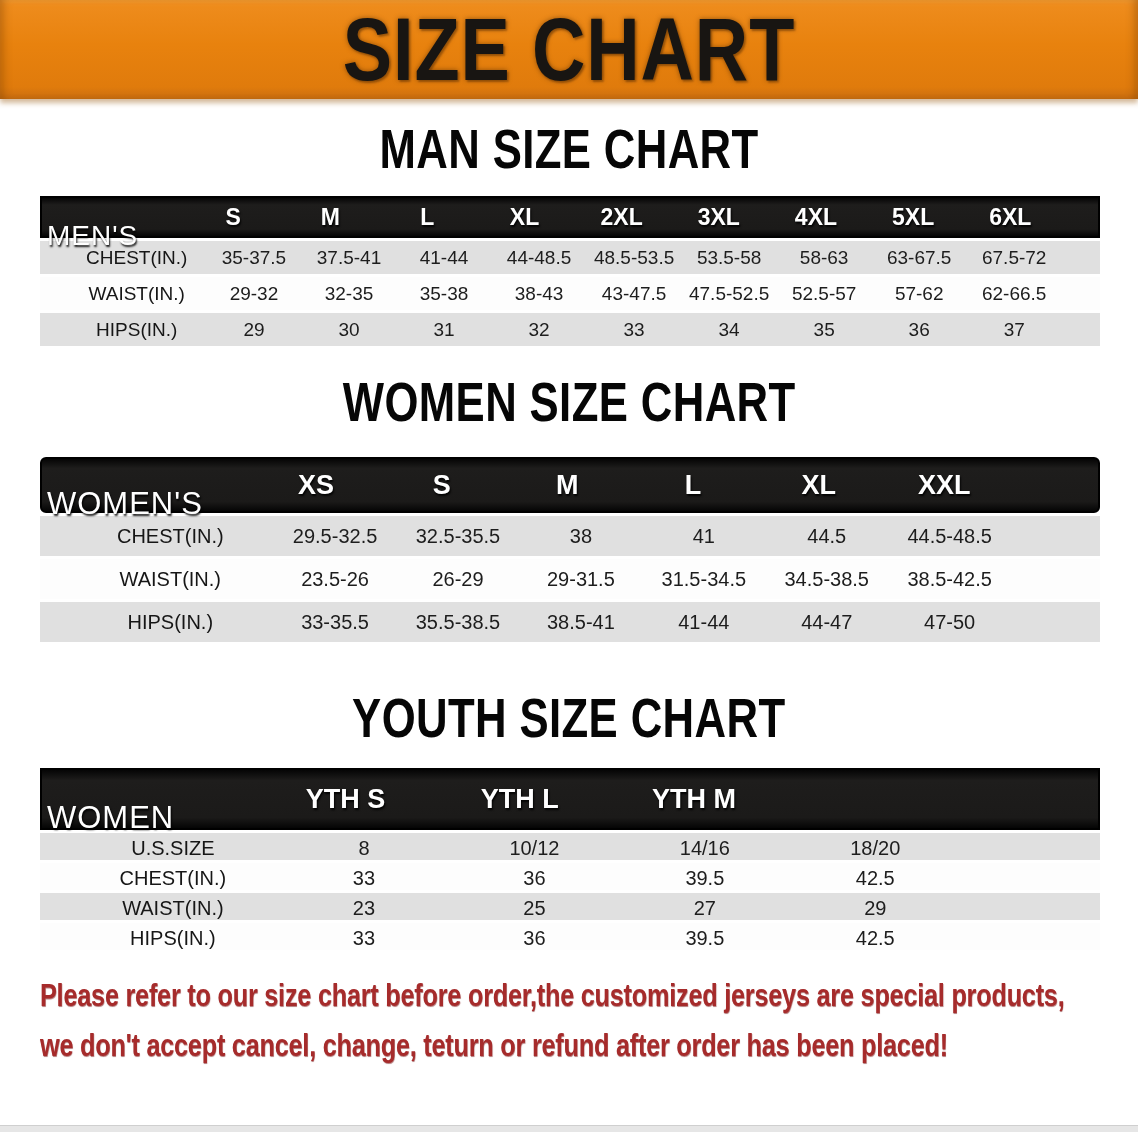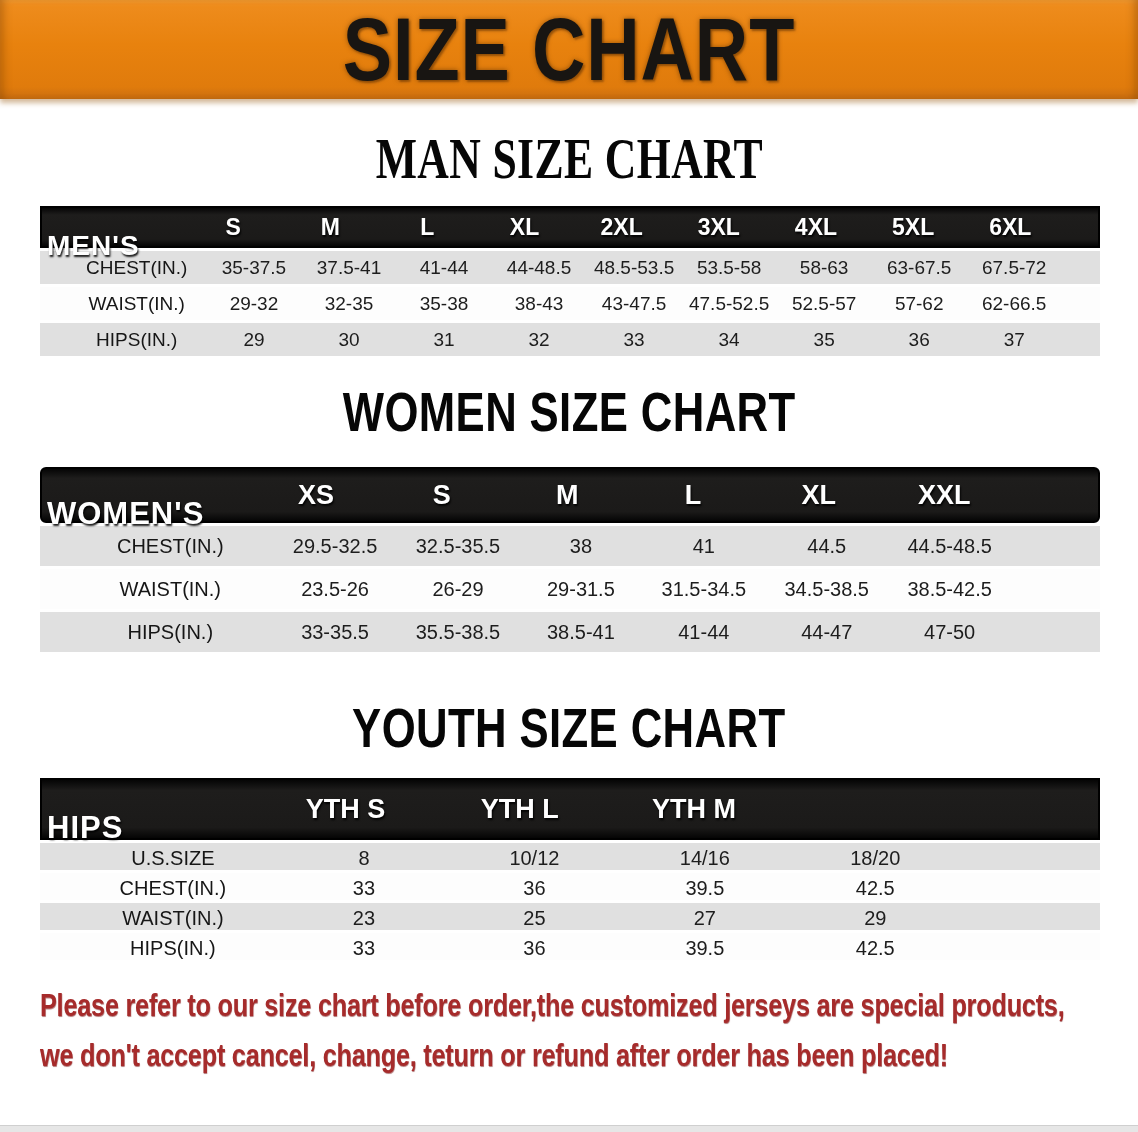--- a/index.html
+++ b/index.html
@@ -28,38 +28,38 @@
     text-shadow: 0 0 5px rgba(70, 35, 0, 0.55), 2px 2px 2px rgba(70, 35, 0, 0.35);
   }
 
   
   .section-heading { text-align: center; line-height: 56px; height: 56px; }
   .section-heading .ht {
     font-size: 56px; font-weight: bold; color: #060606;
     display: inline-block; transform: scaleX(0.78); white-space: nowrap;
     letter-spacing: 0.5px;
   }
-  .heading-man   { margin-top: 32px; font-family: Liberation Serif, serif; }
+  .heading-man   { margin-top: 22px; }
   .heading-women { margin-top: 28px; }
   .heading-youth { margin-top: 48px; }
 
   
   .size-table { width: 1060px; margin-left: 40px; }
   .mt-men   { margin-top: 19px; }
   .mt-women { margin-top: 27px; }
   .mt-youth { margin-top: 22px; }
 
   .thead {
     background: linear-gradient(180deg, #050505 0%, #1e1d1c 18%, #1b1a19 82%, #050505 100%);
     border: 2px solid #000;
     display: flex; align-items: center;
     color: #fff;
   }
   .thead .corner {
-    font-weight: bold; padding-left: 5px;
+    font-weight: normal; padding-left: 5px;
     letter-spacing: 1px; white-space: nowrap;
     text-shadow: 1px 2px 2px rgba(0,0,0,0.9);
     margin-top: 37px;
   }
   .thead .col {
     text-align: center; font-weight: bold; white-space: nowrap;
     text-shadow: 1px 2px 2px rgba(0,0,0,0.9);
   }
   .trow { display: flex; align-items: center; margin-top: 3px; padding-left: 27px; }
   .trow.gray  { background: #e0e0e0; }
@@ -210,21 +210,21 @@
       <div class="cell">44-47</div>
       <div class="cell">47-50</div>
     </div>
   </div>
 
 <div class="section-heading heading-youth">
   <span class="ht">YOUTH SIZE CHART</span>
 </div>
 <div class="size-table table-youth mt-youth">
     <div class="thead">
-      <div class="corner">HIPS</div>
+      <div class="corner">WOMEN</div>
       <div class="col">YTH S</div>
       <div class="col">YTH L</div>
       <div class="col">YTH M</div>
     </div>
     <div class="trow gray">
       <div class="rlabel">U.S.SIZE</div>
       <div class="cell">8</div>
       <div class="cell">10/12</div>
       <div class="cell">14/16</div>
       <div class="cell">18/20</div>

